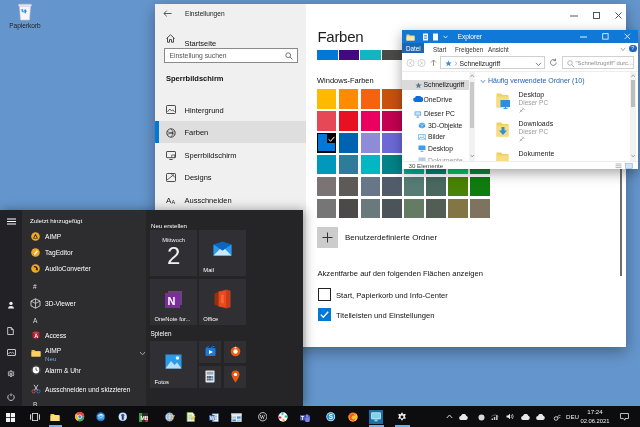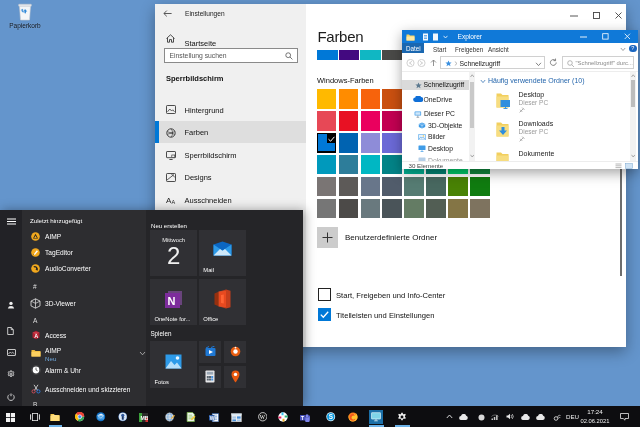--- a/index.html
+++ b/index.html
@@ -173,23 +173,24 @@
   <div class="abs" style="left:293.2px; top:194.6px; width:19.8px; height:19.8px; background:#847545;"></div>
   <div class="abs" style="left:315.1px; top:194.6px; width:19.8px; height:19.8px; background:#7E735F;"></div>
 
   <div class="abs" style="left:161.6px; top:222.5px; width:21.4px; height:21.4px; background:#cccccc;">
     <svg width="21" height="21" viewBox="0 0 21 21">
         <path d="M10.5 5.5 L10.5 15.5 M5.5 10.5 L15.5 10.5" stroke="#333" stroke-width="1"></path>
       </svg>
   </div>
   <div class="abs" style="left:190px; top:229px; font-size:8px; color:#111;">Benutzerdefinierte Ordner</div>
 
+  <div class="abs" style="left:162.5px; top:265px; font-size:7.6px; color:#111;">Akzentfarbe auf den folgenden Flächen anzeigen</div>
 
   <div class="abs" style="left:162.5px; top:284.3px; width:13px; height:13px; border:1.4px solid #222; background:#fff;"></div>
-  <div class="abs" style="left:181px; top:287.3px; font-size:7.6px; color:#111;">Start, Freigeben und Info-Center</div>
+  <div class="abs" style="left:181px; top:287.3px; font-size:7.6px; color:#111;">Start, Papierkorb und Info-Center</div>
 
   <div class="abs" style="left:162.5px; top:303.8px; width:13px; height:13px; background:#0078d7;">
     <svg width="13" height="13" viewBox="0 0 13 13">
         <path d="M2.8 6.6 L5.3 9.2 L10.2 3.8" stroke="#fff" stroke-width="1.3" fill="none"></path>
       </svg>
   </div>
   <div class="abs" style="left:181px; top:306.8px; font-size:7.6px; color:#111;">Titelleisten und Einstellungen</div>
 
   <div class="abs" style="left:464.5px; top:163px; width:2px; height:109px; background:#6d6d6d;"></div>
 </div>

